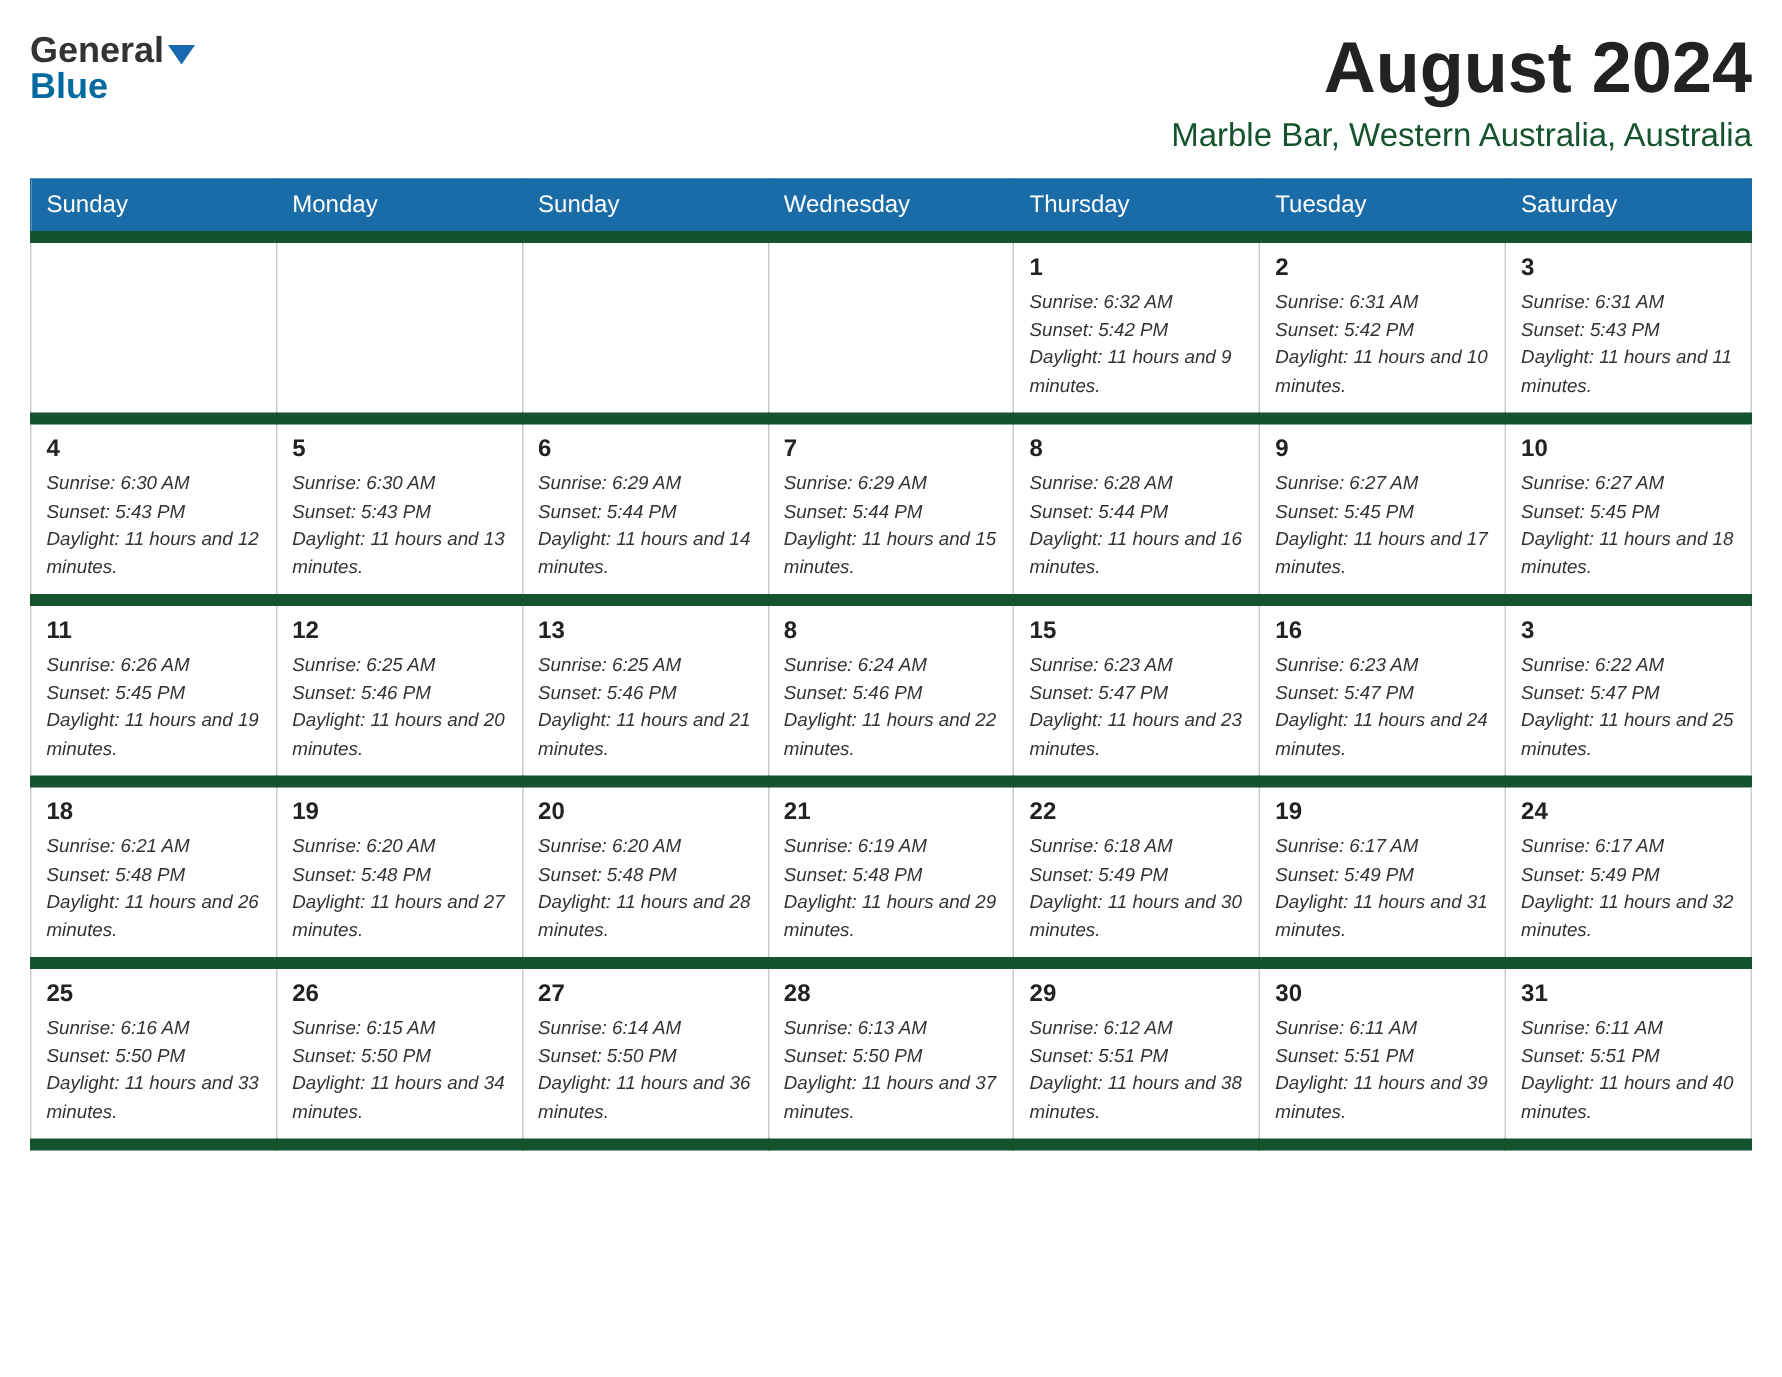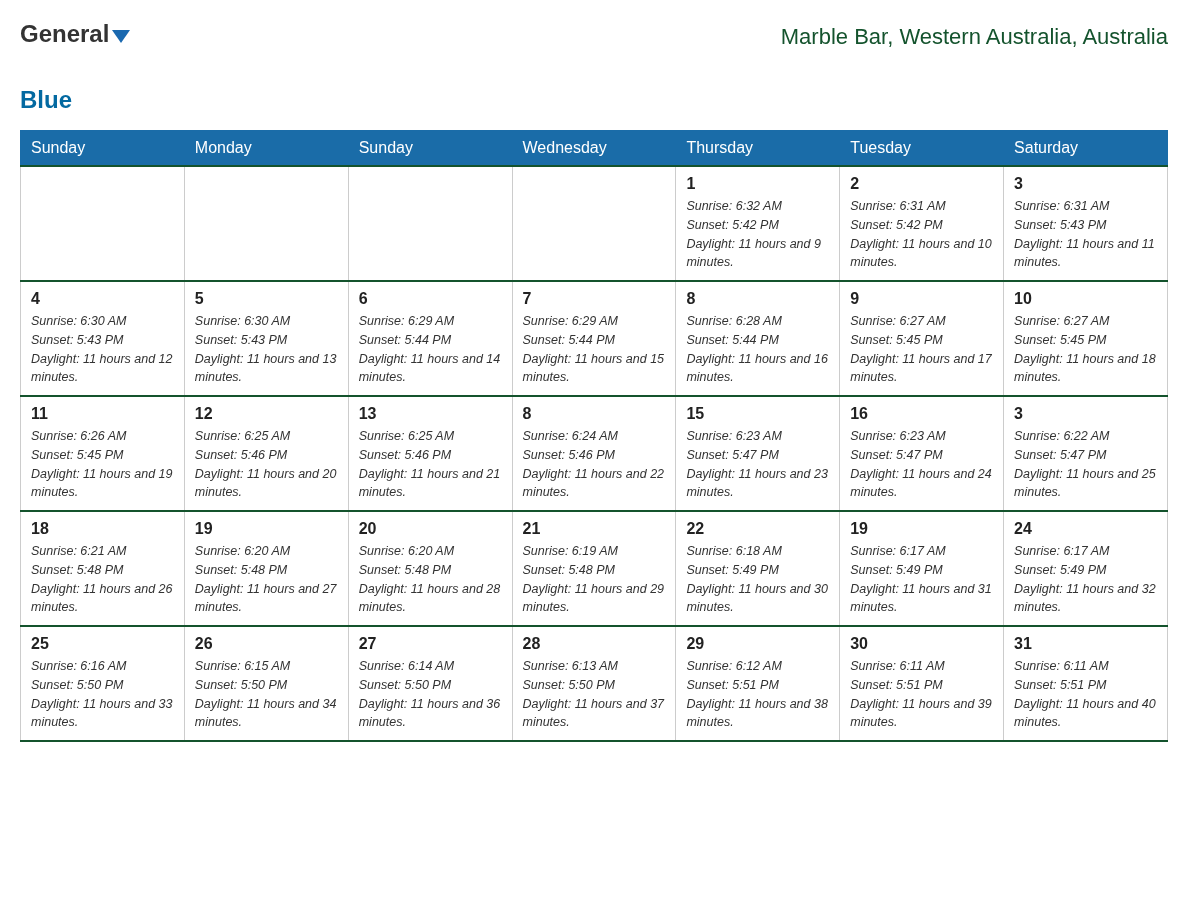--- a/index.html
+++ b/index.html
@@ -13,21 +13,20 @@
     .header {
       display: flex;
       justify-content: space-between;
       align-items: flex-start;
       margin-bottom: 16px;
     }
     .logo {
       display: flex;
       flex-direction: column;
       align-items: flex-start;
-      gap: 42px;
     }
     .title-section {
       text-align: right;
     }
     .month-title {
       font-size: 48px;
       font-weight: bold;
       color: #222;
       line-height: 1.1;
     }
@@ -53,21 +52,21 @@
     .calendar td {
       vertical-align: top;
       padding: 8px 10px;
       border: 1px solid #ccc;
       width: 14.28%;
       min-height: 100px;
       font-size: 13px;
       color: #333;
     }
     .calendar tr {
-      border-bottom: 2px solid #14532d;
+      border-bottom: 8px solid #14532d;
       margin-left: 30px;
     }
     .day-number {
       font-size: 16px;
       font-weight: bold;
       margin-bottom: 4px;
       color: #222;
     }
     .day-info {
       font-size: 12.5px;
@@ -101,20 +100,21 @@
 
 <div class="header">
   <div class="logo">
     <div class="logo-wrapper">
       <span style="font-size:24px;font-weight:bold;color:#333;">General</span>
       <span class="logo-arrow"></span>
     </div>
     <span style="font-size:24px;font-weight:bold;color:#0369a1;margin-top:-4px;">Blue</span>
   </div>
   <div class="title-section">
+    <div class="month-title">August 2024</div>
     <div class="location-title">Marble Bar, Western Australia, Australia</div>
   </div>
 </div>
 
 <table class="calendar">
   <thead>
     <tr>
       <th>Sunday</th>
       <th>Monday</th>
       <th>Sunday</th>

